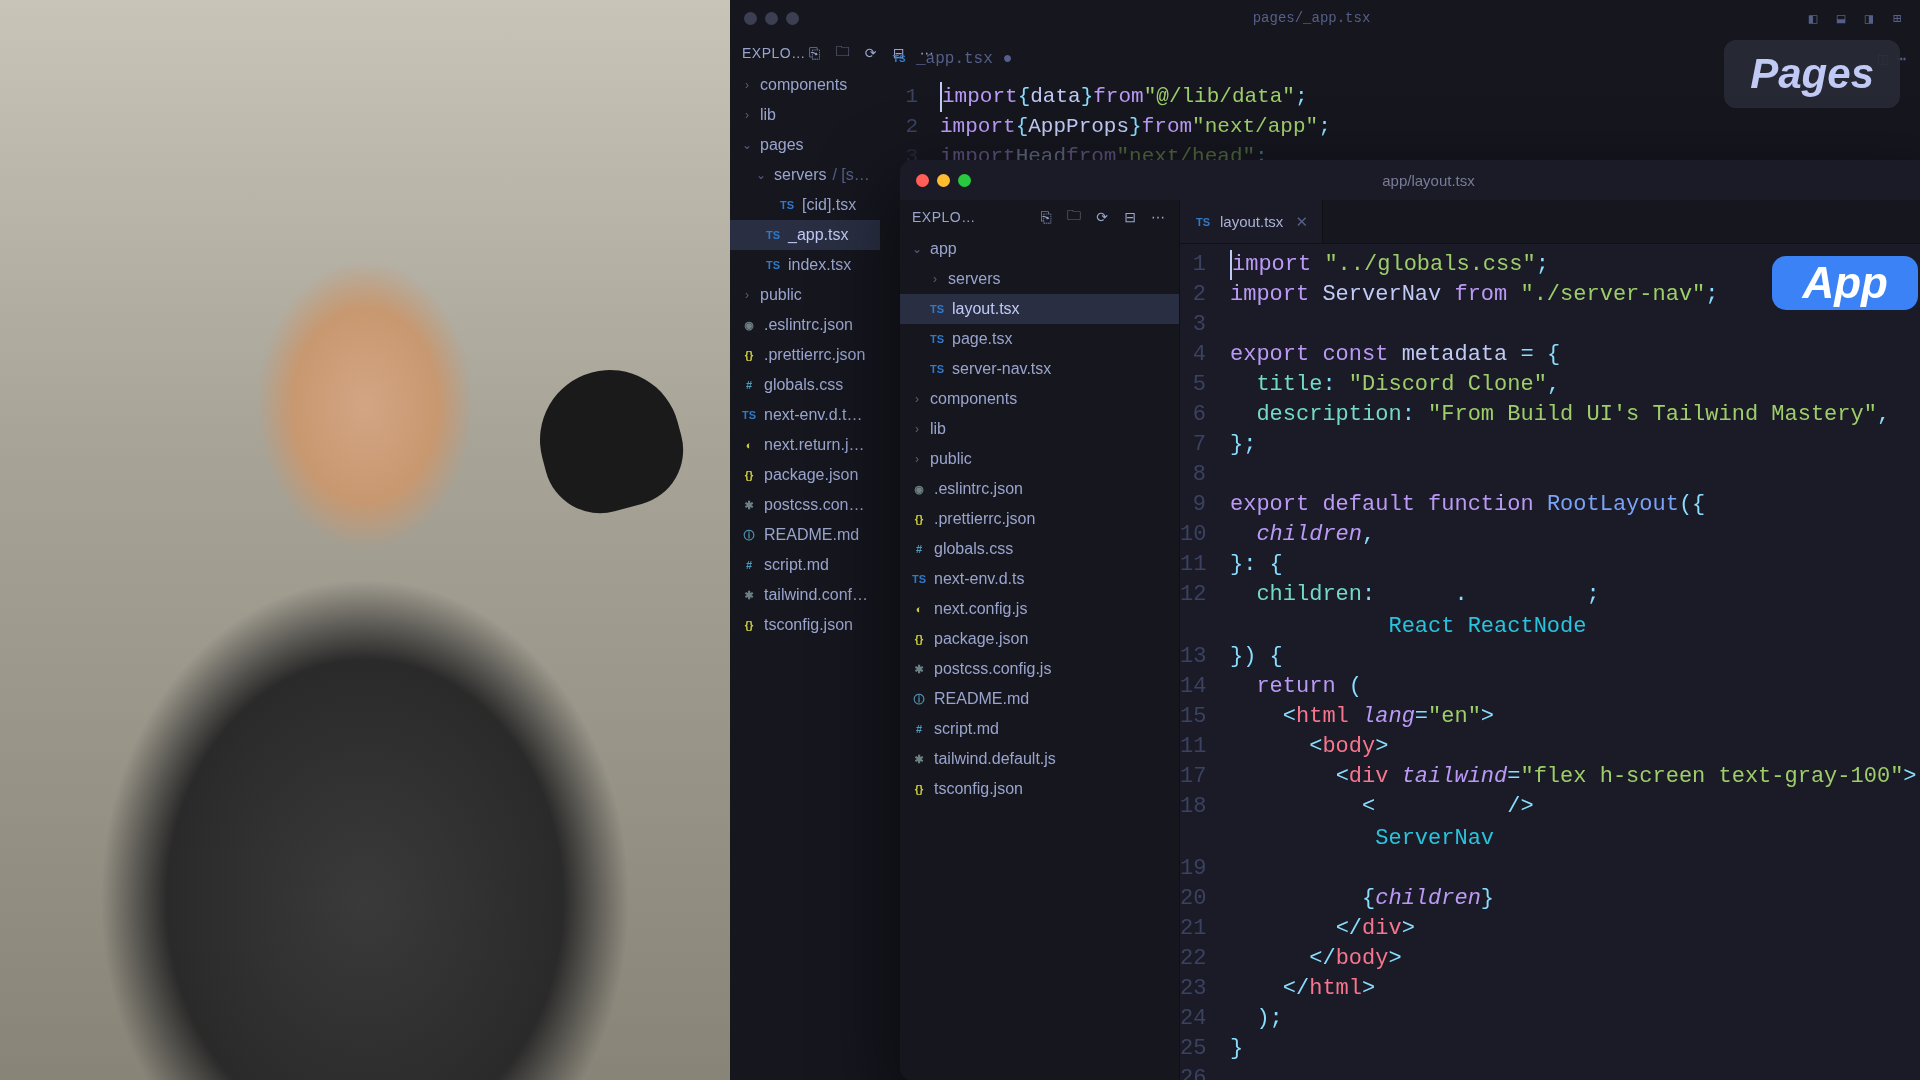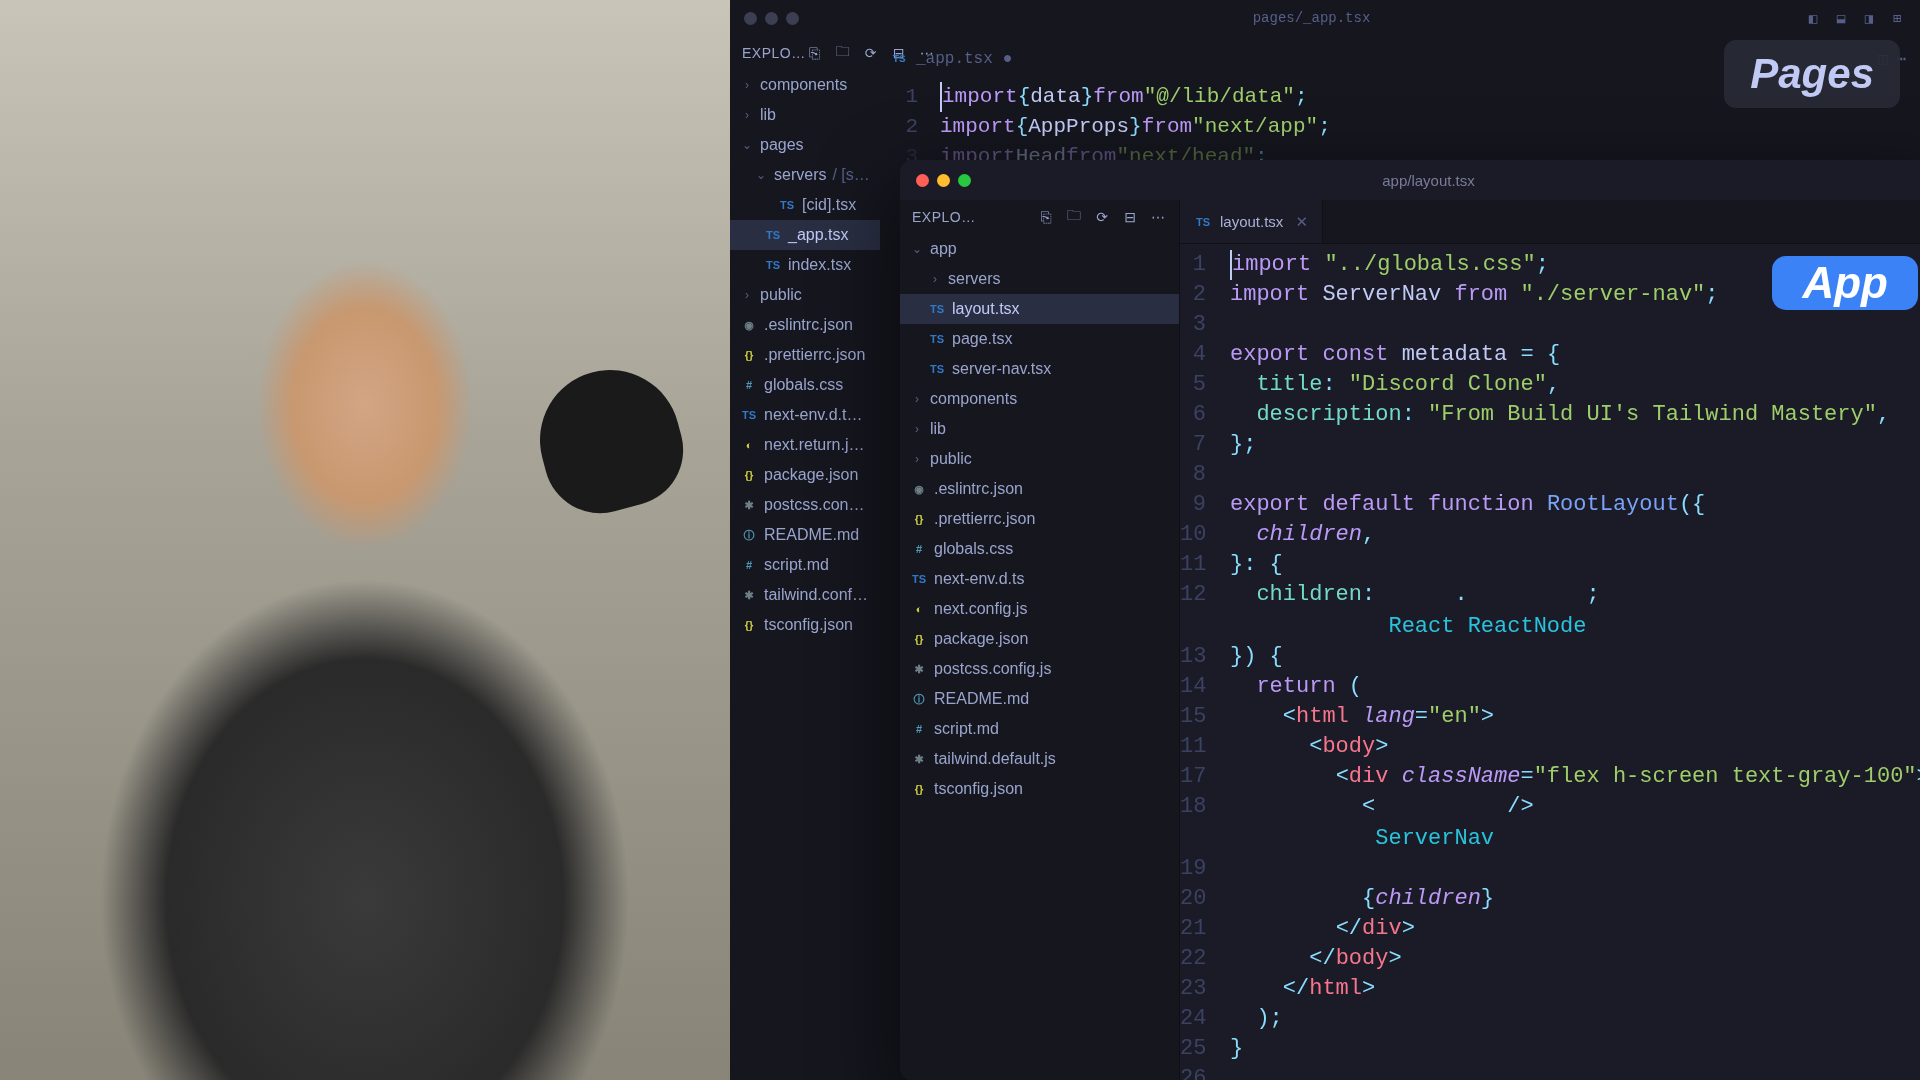--- a/index.html
+++ b/index.html
@@ -483,21 +483,21 @@
           <div class="line"><span class="ln">7</span><span class="o">};</span></div>
           <div class="line"><span class="ln">8</span></div>
           <div class="line"><span class="ln">9</span><span class="k">export</span><span class="p"> </span><span class="k">default</span><span class="p"> </span><span class="kf">function</span><span class="p"> </span><span class="fn">RootLayout</span><span class="o">({</span></div>
           <div class="line"><span class="ln">10</span><span class="p">  </span><span class="at">children</span><span class="o">,</span></div>
           <div class="line"><span class="ln">11</span><span class="o">}</span><span class="o">:</span><span class="p"> </span><span class="o">{</span></div>
           <div class="line"><span class="ln">12</span><span class="p">  </span><span class="pr">children</span><span class="o">:</span><span class="p"> </span><span class="ty">React</span><span class="o">.</span><span class="ty">ReactNode</span><span class="o">;</span></div>
           <div class="line"><span class="ln">13</span><span class="o">})</span><span class="p"> </span><span class="o">{</span></div>
           <div class="line"><span class="ln">14</span><span class="p">  </span><span class="kf">return</span><span class="p"> </span><span class="o">(</span></div>
           <div class="line"><span class="ln">15</span><span class="p">    </span><span class="o">&lt;</span><span class="tg">html</span><span class="p"> </span><span class="at">lang</span><span class="o">=</span><span class="s">"en"</span><span class="o">&gt;</span></div>
           <div class="line"><span class="ln">11</span><span class="p">      </span><span class="o">&lt;</span><span class="tg">body</span><span class="o">&gt;</span></div>
-          <div class="line"><span class="ln">17</span><span class="p">        </span><span class="o">&lt;</span><span class="tg">div</span><span class="p"> </span><span class="at">className</span><span class="o">=</span><span class="s">"flex h-screen text-gray-100"</span><span class="o">&gt;</span></div>
+          <div class="line"><span class="ln">17</span><span class="p">        </span><span class="o">&lt;</span><span class="tg">div</span><span class="p"> </span><span class="at">tailwind</span><span class="o">=</span><span class="s">"flex h-screen text-gray-100"</span><span class="o">&gt;</span></div>
           <div class="line"><span class="ln">18</span><span class="p">          </span><span class="o">&lt;</span><span class="ty">ServerNav</span><span class="p"> </span><span class="o">/&gt;</span></div>
           <div class="line"><span class="ln">19</span></div>
           <div class="line"><span class="ln">20</span><span class="p">          </span><span class="o">{</span><span class="at">children</span><span class="o">}</span></div>
           <div class="line"><span class="ln">21</span><span class="p">        </span><span class="o">&lt;/</span><span class="tg">div</span><span class="o">&gt;</span></div>
           <div class="line"><span class="ln">22</span><span class="p">      </span><span class="o">&lt;/</span><span class="tg">body</span><span class="o">&gt;</span></div>
           <div class="line"><span class="ln">23</span><span class="p">    </span><span class="o">&lt;/</span><span class="tg">html</span><span class="o">&gt;</span></div>
           <div class="line"><span class="ln">24</span><span class="p">  </span><span class="o">);</span></div>
           <div class="line"><span class="ln">25</span><span class="o">}</span></div>
           <div class="line"><span class="ln">26</span></div>
         </div>

